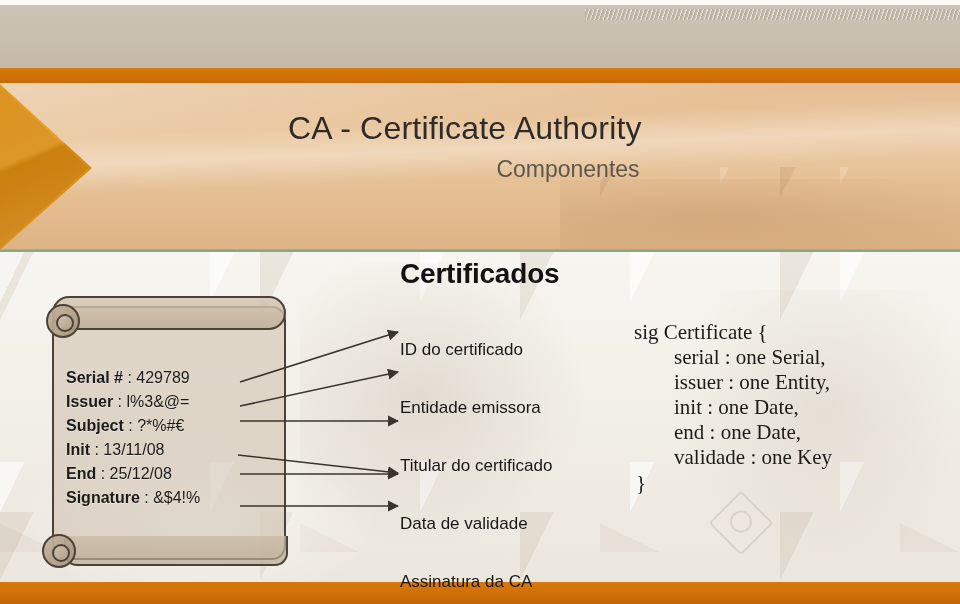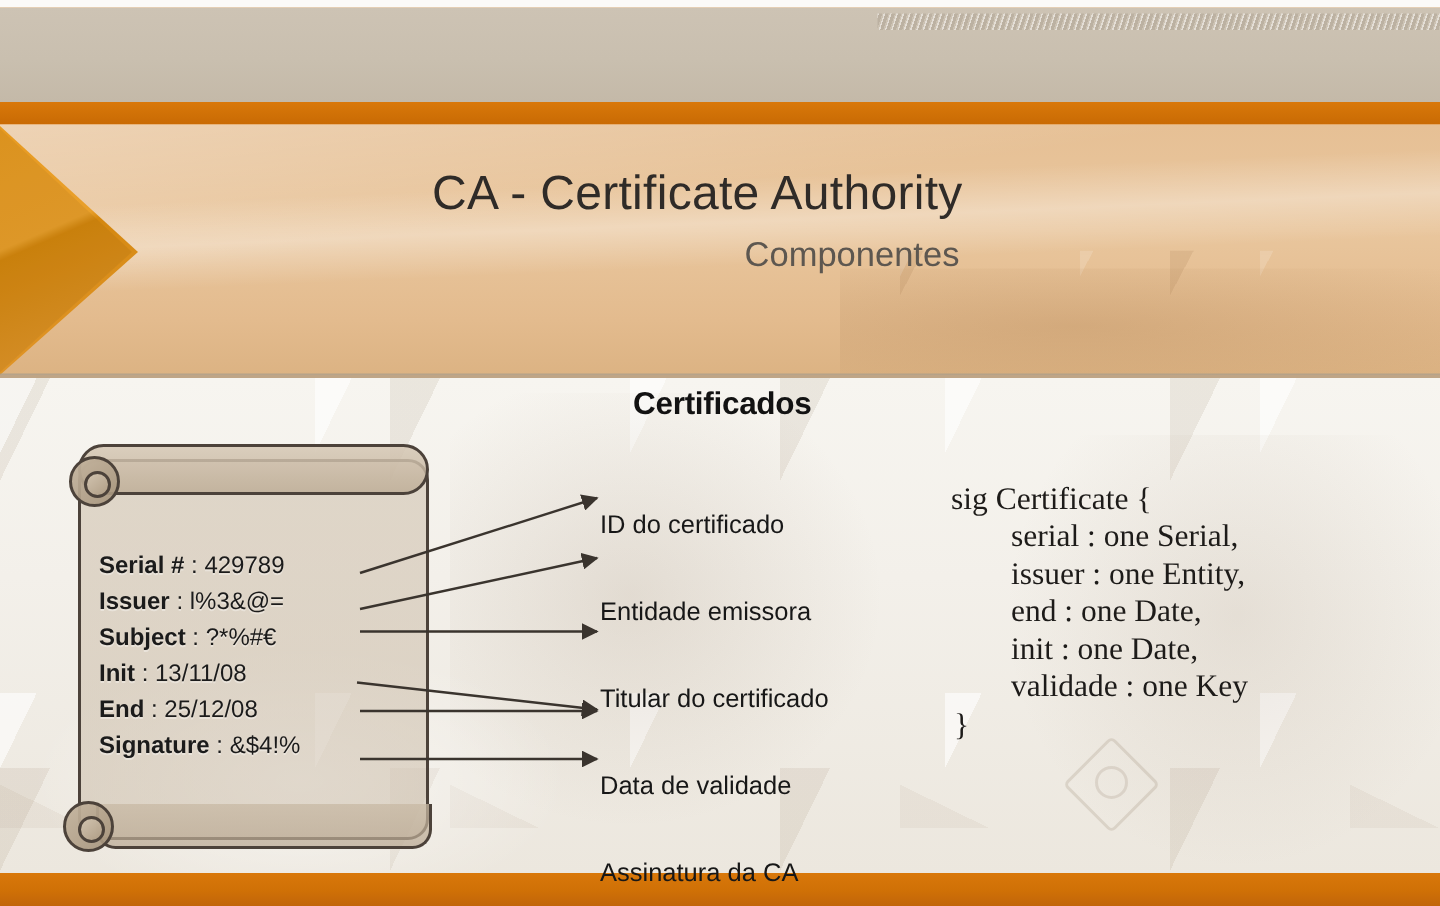--- a/index.html
+++ b/index.html
@@ -10,21 +10,21 @@
   }
   body {
     font-family: "Liberation Sans", sans-serif;
   }
 
   #slide {
     position: relative;
     width: 960px;
     height: 604px;
     overflow: hidden;
-    background: #fdba74;
+    background: #22c55e;
   }
 
   
 
   
   .top-white {
     position: absolute;
     left: 0; top: 0;
     width: 960px; height: 5px;
     background: #fbfaf8;
@@ -264,25 +264,24 @@
     width: 560px;
     text-align: center;
     font-size: 23px;
     color: #5d5750;
   }
 
   
   .section-heading {
     position: absolute;
     left: 400px; top: 258px;
-    font-size: 21px;
+    font-size: 28px;
     font-weight: bold;
     color: #121212;
     letter-spacing: -0.2px;
-    margin-left: 22px;
   }
   .mid-list {
     position: absolute;
     left: 400px; top: 318px;
     width: 230px;
     font-size: 17px;
     color: #171717;
   }
   .mid-list .item {
     height: 37px;
@@ -410,19 +409,19 @@
     <div class="item">Entidade emissora</div>
     <div class="item">Titular do certificado</div>
     <div class="item">Data de validade</div>
     <div class="item">Assinatura da CA</div>
   </div>
 
   <div class="code-block">
     <div class="line">sig Certificate {</div>
     <div class="line ind">serial : one Serial,</div>
     <div class="line ind">issuer : one Entity,</div>
+    <div class="line ind">init : one Date,</div>
     <div class="line ind">end : one Date,</div>
-    <div class="line ind">init : one Date,</div>
     <div class="line ind">validade : one Key</div>
     <div class="line close">}</div>
   </div>
 
 </div>
 
 </body></html>

